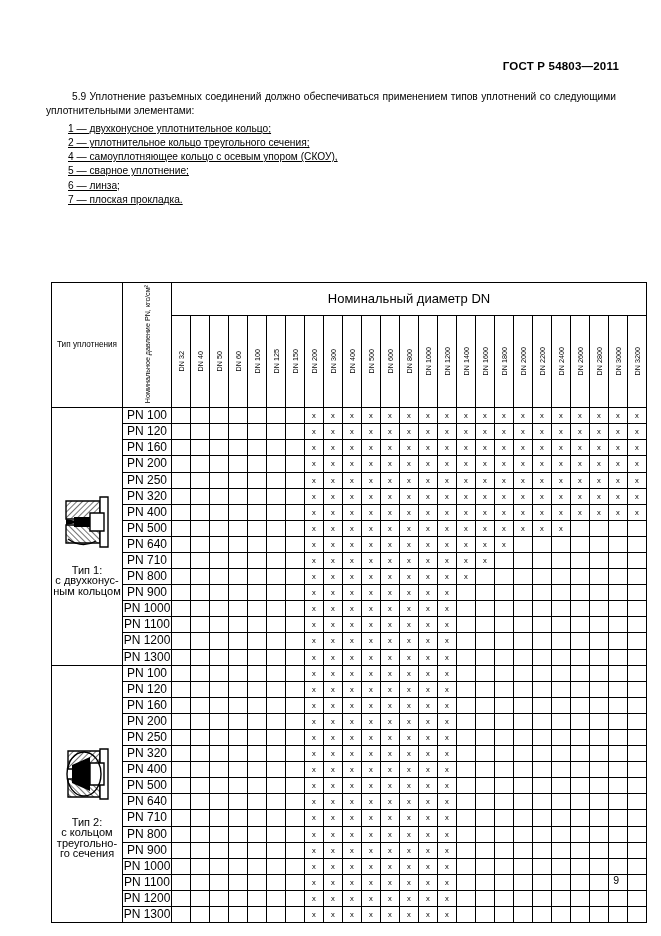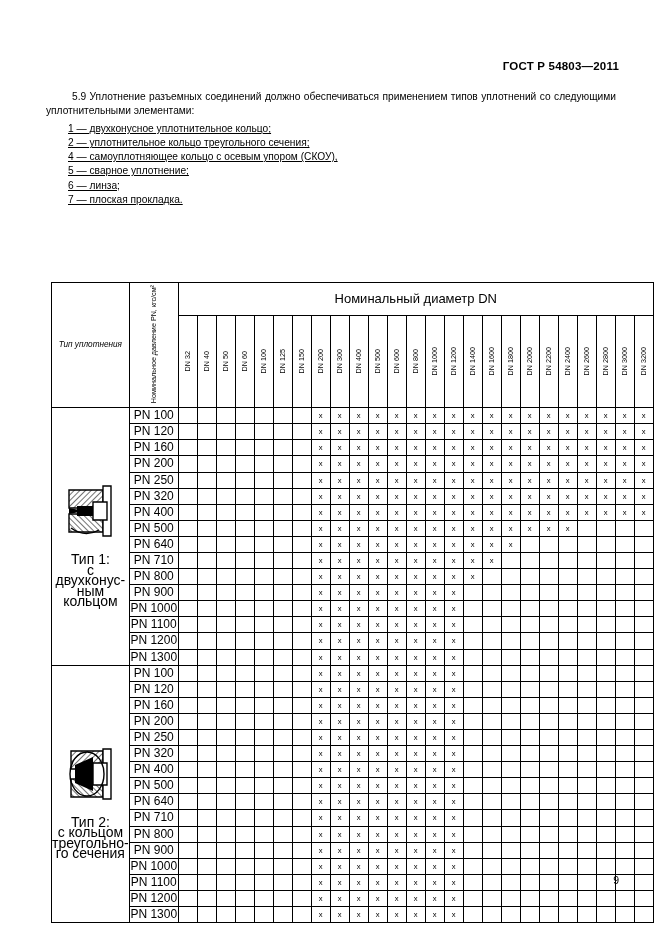--- a/index.html
+++ b/index.html
@@ -79,21 +79,20 @@
     margin: 0;
     text-align: center;
     vertical-align: middle;
     font-weight: normal;
   }
   
   .th-type {
     width: 70px;
     font-size: 8.2px;
     line-height: 10px;
-    font-style: italic;
   }
   .th-pn {
     width: 48px;
     position: relative;
   }
   .th-pn .vert {
     writing-mode: vertical-rl;
     transform: rotate(180deg);
     white-space: nowrap;
     font-size: 7.2px;
@@ -139,21 +138,21 @@
   .type-inner {
     display: flex;
     flex-direction: column;
     align-items: center;
     justify-content: flex-start;
     height: 100%;
     padding-top: 18px;
     box-sizing: border-box;
   }
   .type-label {
-    font-size: 14px;
+    font-size: 11px;
     line-height: 10.5px;
     text-align: center;
     margin-top: 14px;
     white-space: pre-line;
   }
   .seal-fig {
     width: 56px;
     height: 54px;
   }
   

